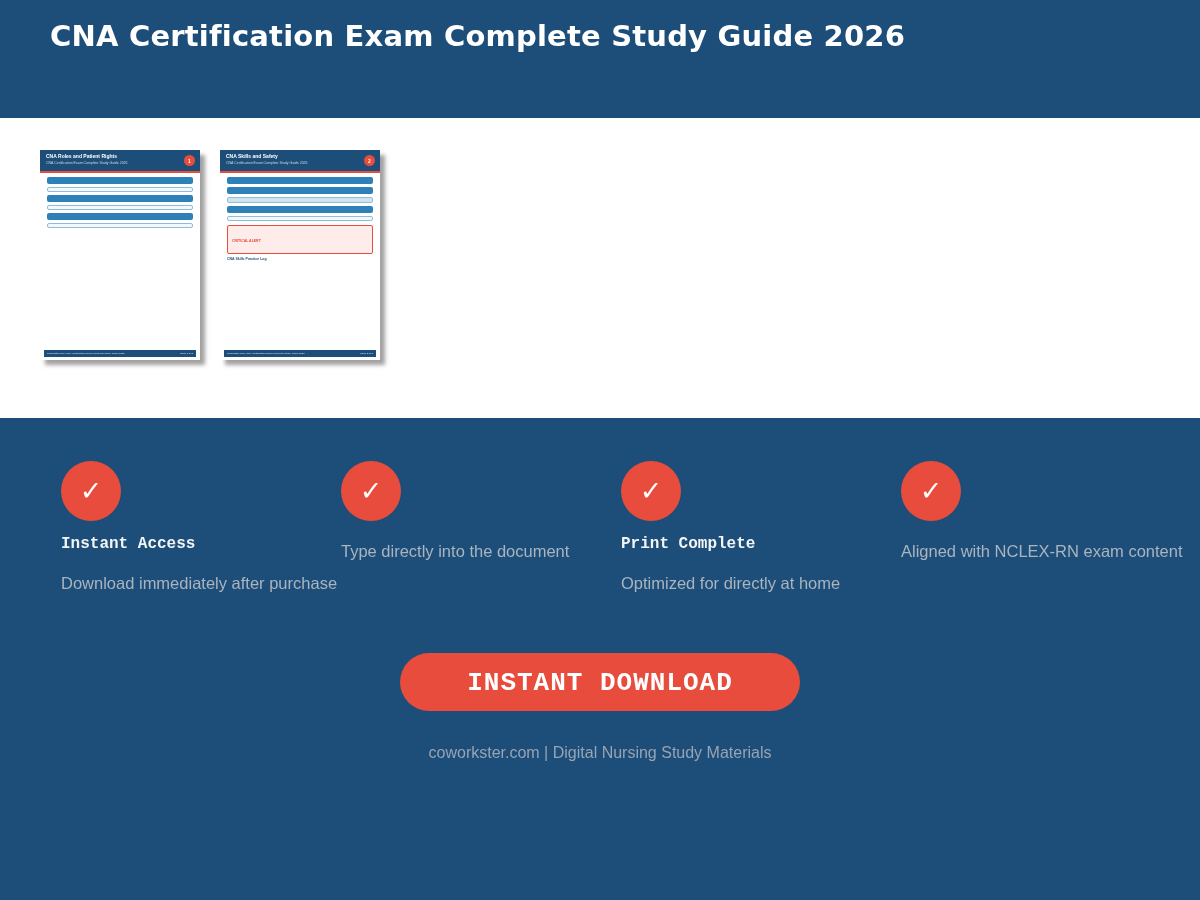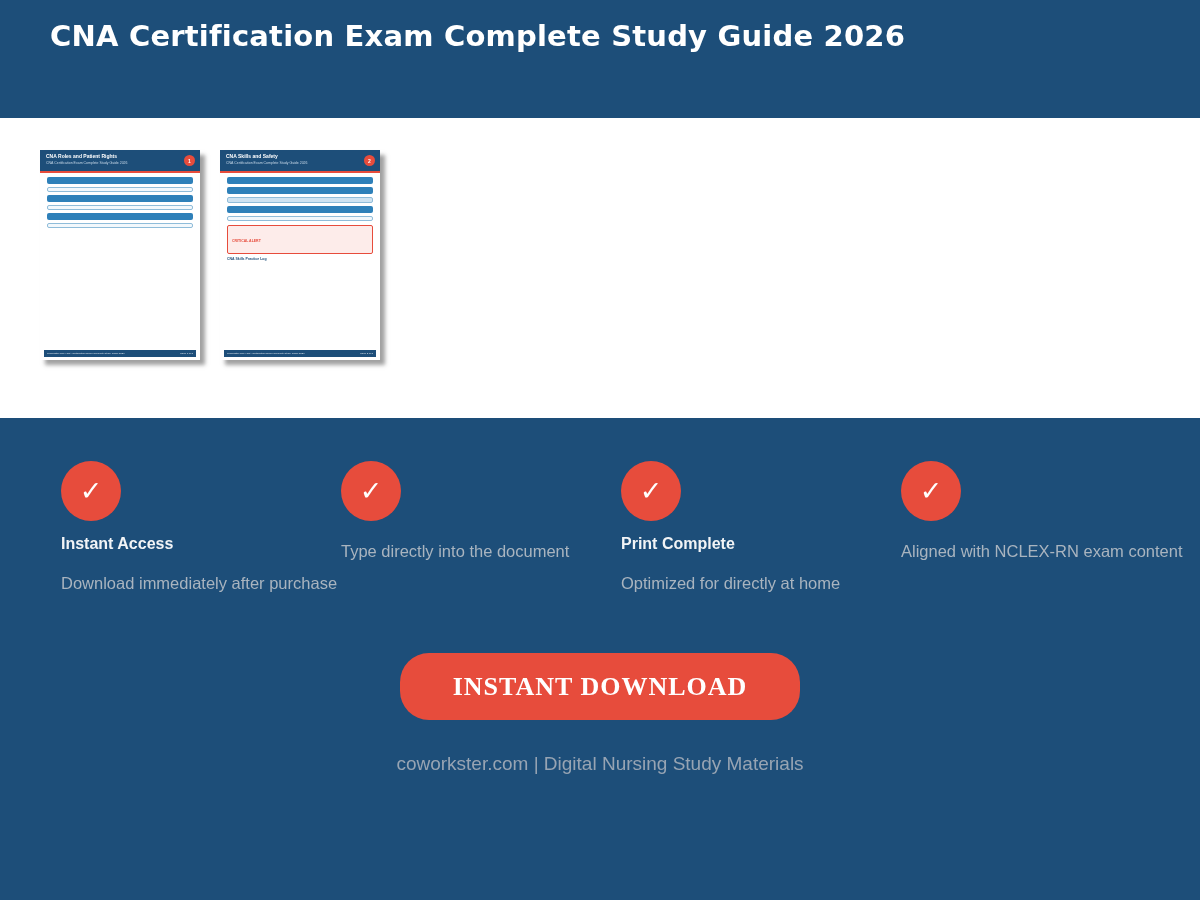--- a/index.html
+++ b/index.html
@@ -50,30 +50,30 @@
     display:flex; justify-content:space-between; align-items:center; padding:0 3px;
   }
   
   .main { background:#1d4e79; height:482px; box-sizing:border-box; padding-top:43px; overflow:hidden; }
   .features { display:flex; padding-left:61px; }
   .feature { width:280px; flex-shrink:0; }
   .feature-circle {
     width:60px; height:60px; border-radius:50%; background:#e74c3c;
     color:#ffffff; font-size:27px; display:flex; align-items:center; justify-content:center;
   }
-  .feature-title { margin-top:14px; color:#f2f4f6; font-size:16px; font-weight:bold; }
+  .feature-title { margin-top:14px; color:#f2f4f6; font-size:16px; font-weight:bold;font-family:Liberation Mono, monospace; }
   .feature-desc  { margin-top:21px;  color:#a9b4bf; font-size:16.5px; white-space:nowrap; }
   .cta-wrap { text-align:center; margin-top:60px; }
   .cta-button {
-    display:inline-block; width:400px; height:67px; line-height:58px;
+    display:inline-block; width:400px; height:58px; line-height:58px;
     border-radius:29px; background:#e74c3c; border:none; cursor:pointer;
     color:#ffffff; font-size:26px; font-weight:bold; letter-spacing:1px; text-align:center;
-    font-family:Liberation Serif, serif;
+    font-family:Liberation Mono, monospace;
   }
-  .site-footer { margin-top:33px; text-align:center; color:#97a4b3; font-size:19px; }
+  .site-footer { margin-top:33px; text-align:center; color:#97a4b3; font-size:16px; }
 </style>
 </head>
 <body>
 
 <div class="header">
   <h1 class="header-title">CNA Certification Exam Complete Study Guide 2026</h1>
 </div>
 
 <div class="preview-section">
 

